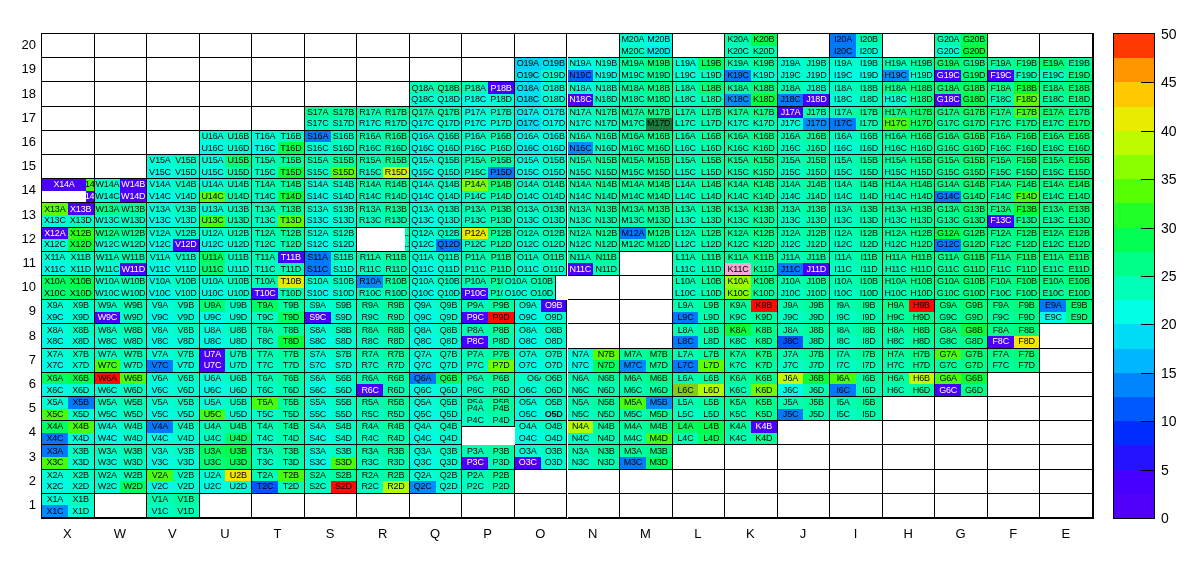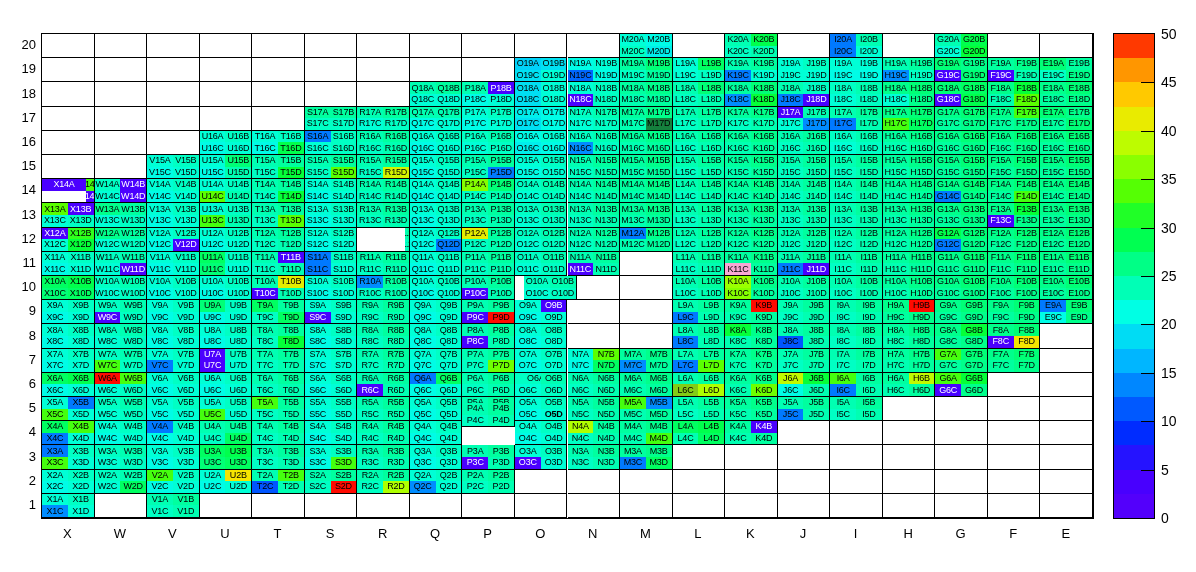--- a/index.html
+++ b/index.html
@@ -1107,21 +1107,21 @@
           <div class="pad" title="Q10B: 23 kHz" style="background: rgb(0, 255, 196); color: rgb(0, 0, 0);">Q10B</div>
           <div class="pad" title="Q10C: 21 kHz" style="background: rgb(0, 252, 230); color: rgb(0, 0, 0);">Q10C</div>
           <div class="pad" title="Q10D: 22 kHz" style="background: rgb(0, 255, 214); color: rgb(0, 0, 0);">Q10D</div>
         </div>
         <div class="cellgrp" style="left: 420.4px; top: 242px; width: 52.55px; height: 24.2px;">
           <div class="pad" title="P10A: 24 kHz" style="background: rgb(0, 255, 178); color: rgb(0, 0, 0);">P10A</div>
           <div class="pad" title="P10B: 25 kHz" style="background: rgb(0, 255, 159); color: rgb(0, 0, 0);">P10B</div>
           <div class="pad" title="P10C: 4 kHz" style="background: rgb(71, 0, 255); color: rgb(255, 255, 255);">P10C</div>
           <div class="pad" title="P10D: 24 kHz" style="background: rgb(0, 255, 178); color: rgb(0, 0, 0);">P10D</div>
         </div>
-        <div class="cellgrp" style="left: 482px; top: 242px; width: 52.55px; height: 24.2px;">
+        <div class="cellgrp" style="left: 461px; top: 242px; width: 52.55px; height: 24.2px;">
           <div class="pad" title="O10A: 23 kHz" style="background: rgb(0, 255, 196); color: rgb(0, 0, 0);">O10A</div>
           <div class="pad" title="O10B: 24 kHz" style="background: rgb(0, 255, 178); color: rgb(0, 0, 0);">O10B</div>
           <div class="pad" title="O10C: 22 kHz" style="background: rgb(0, 255, 214); color: rgb(0, 0, 0);">O10C</div>
           <div class="pad" title="O10D: 23 kHz" style="background: rgb(0, 255, 196); color: rgb(0, 0, 0);">O10D</div>
         </div>
         <div class="emptygrp" style="left: 525.5px; top: 242px; width: 52.55px; height: 24.2px;"></div>
         <div class="emptygrp" style="left: 578.05px; top: 242px; width: 52.55px; height: 24.2px;"></div>
         <div class="cellgrp" style="left: 630.6px; top: 242px; width: 52.55px; height: 24.2px;">
           <div class="pad" title="L10A: 24 kHz" style="background: rgb(0, 255, 178); color: rgb(0, 0, 0);">L10A</div>
           <div class="pad" title="L10B: 25 kHz" style="background: rgb(0, 255, 159); color: rgb(0, 0, 0);">L10B</div>

